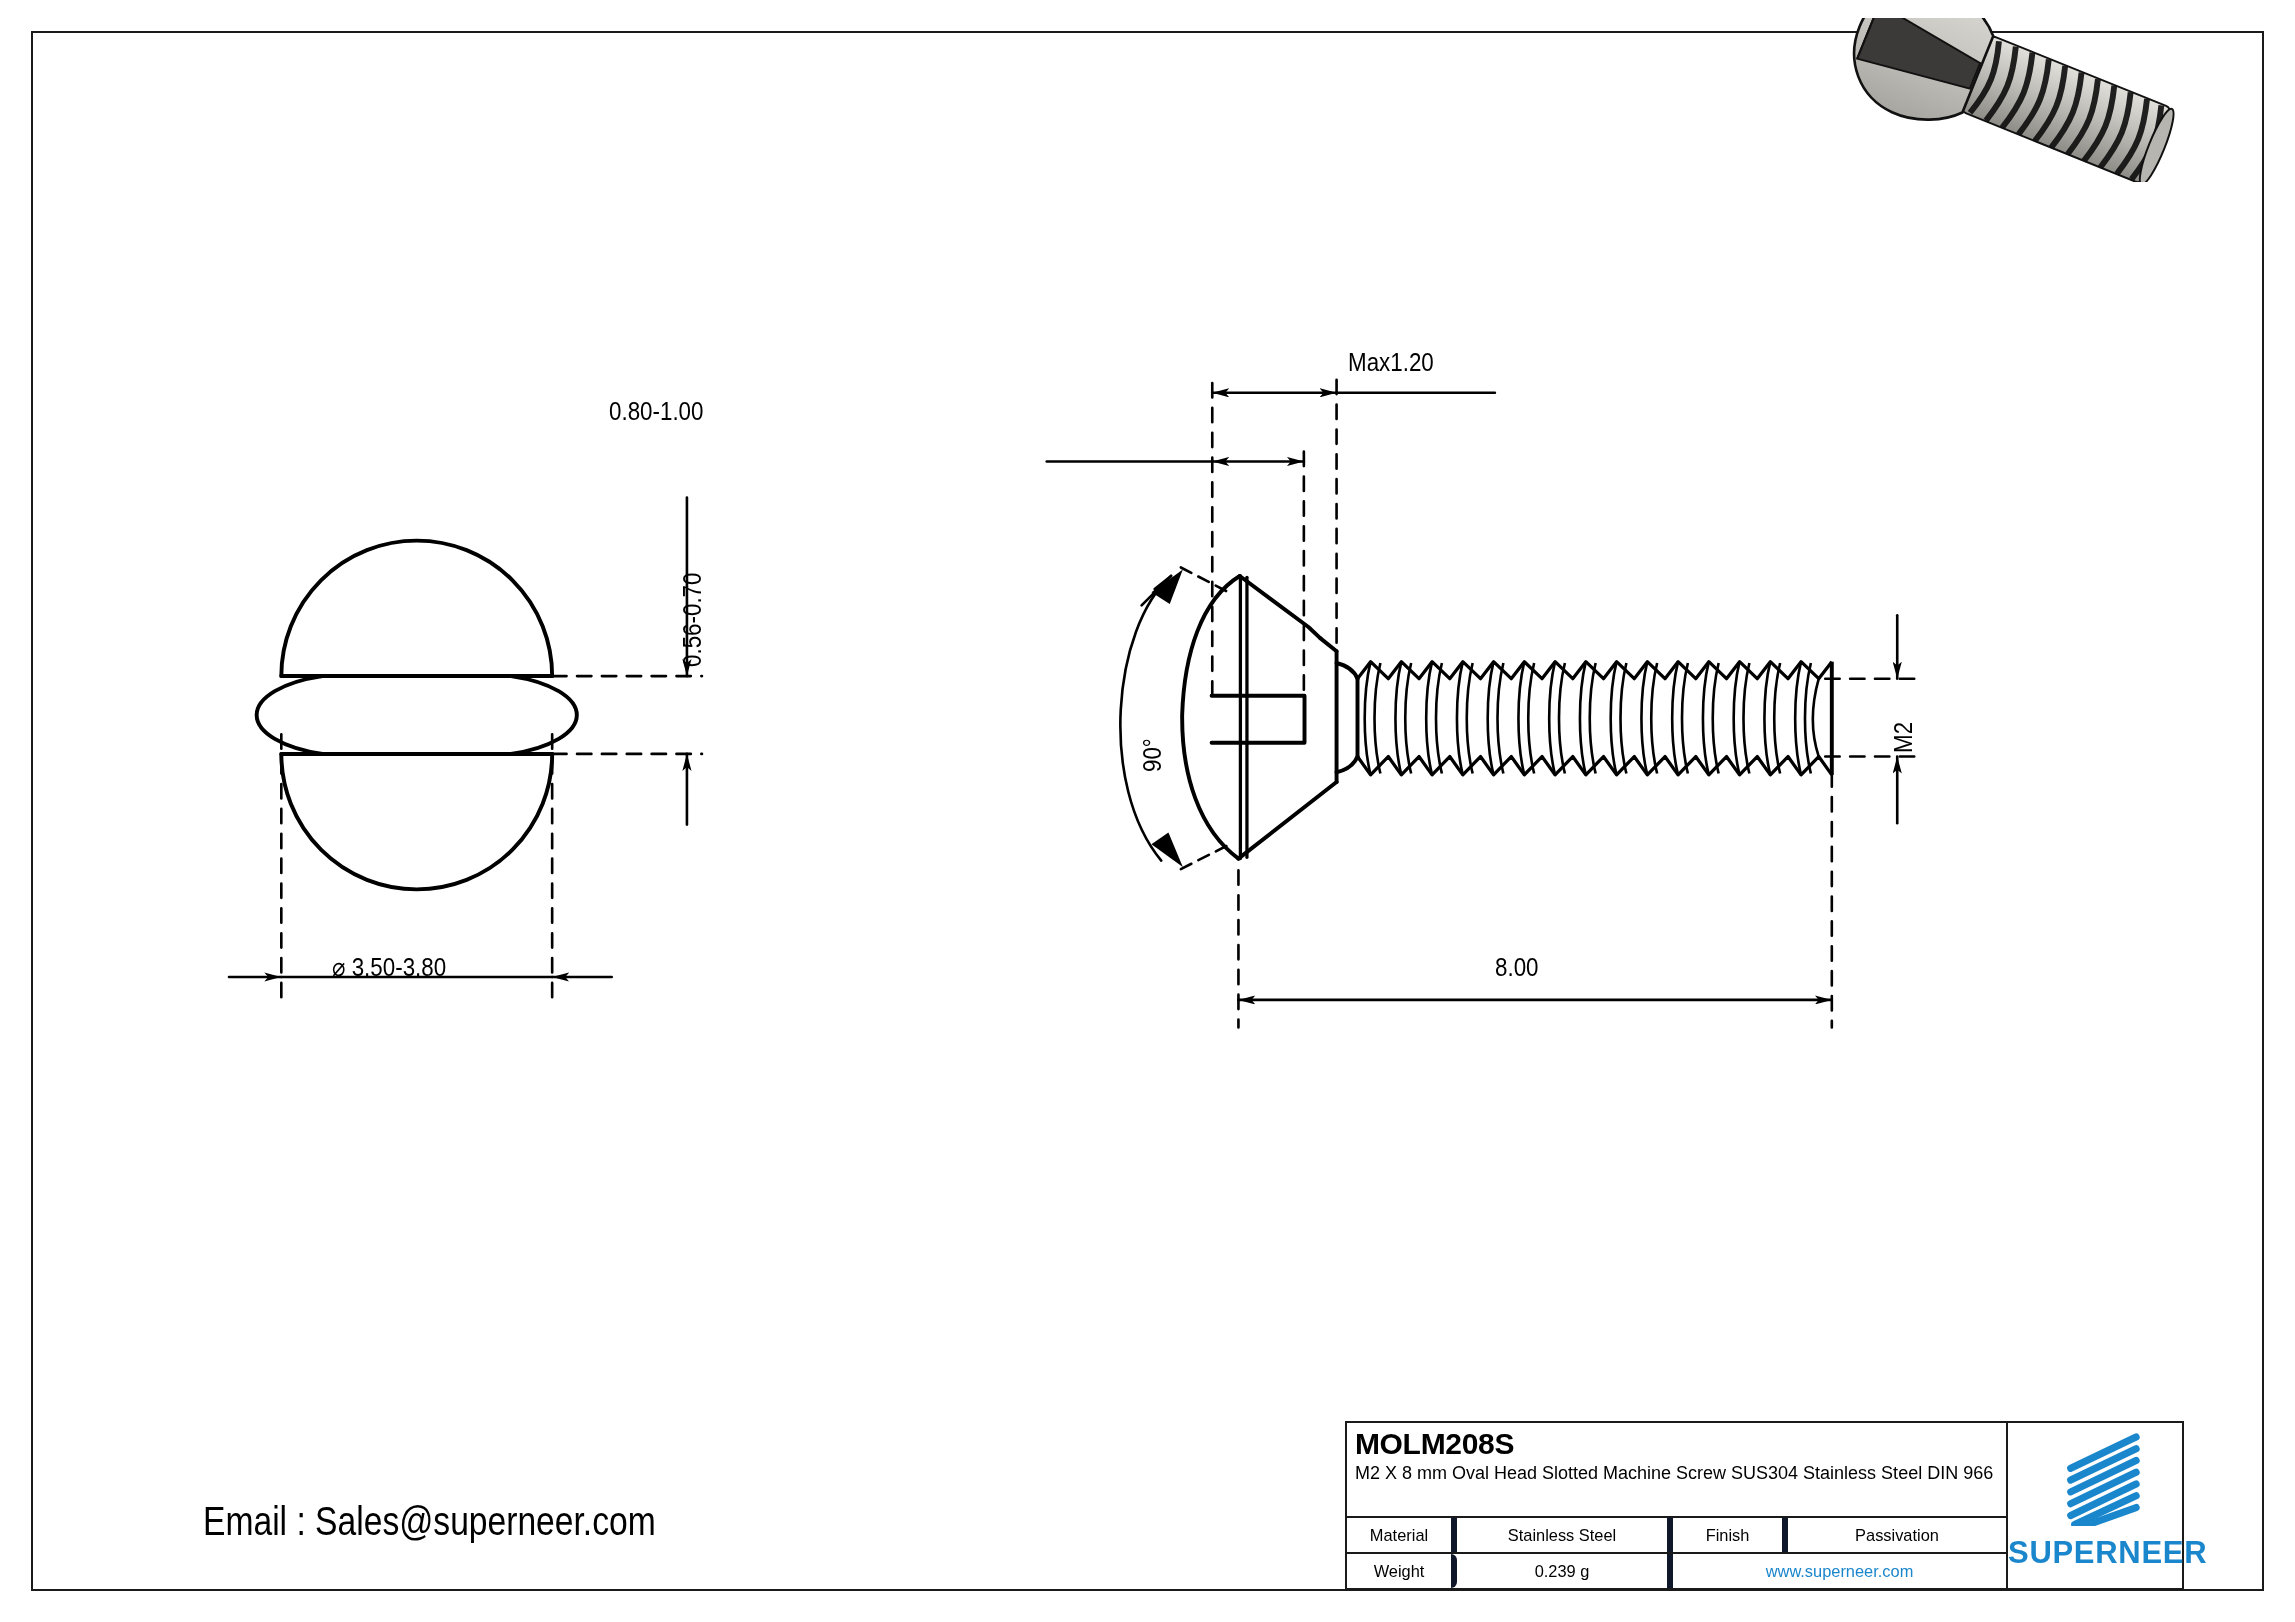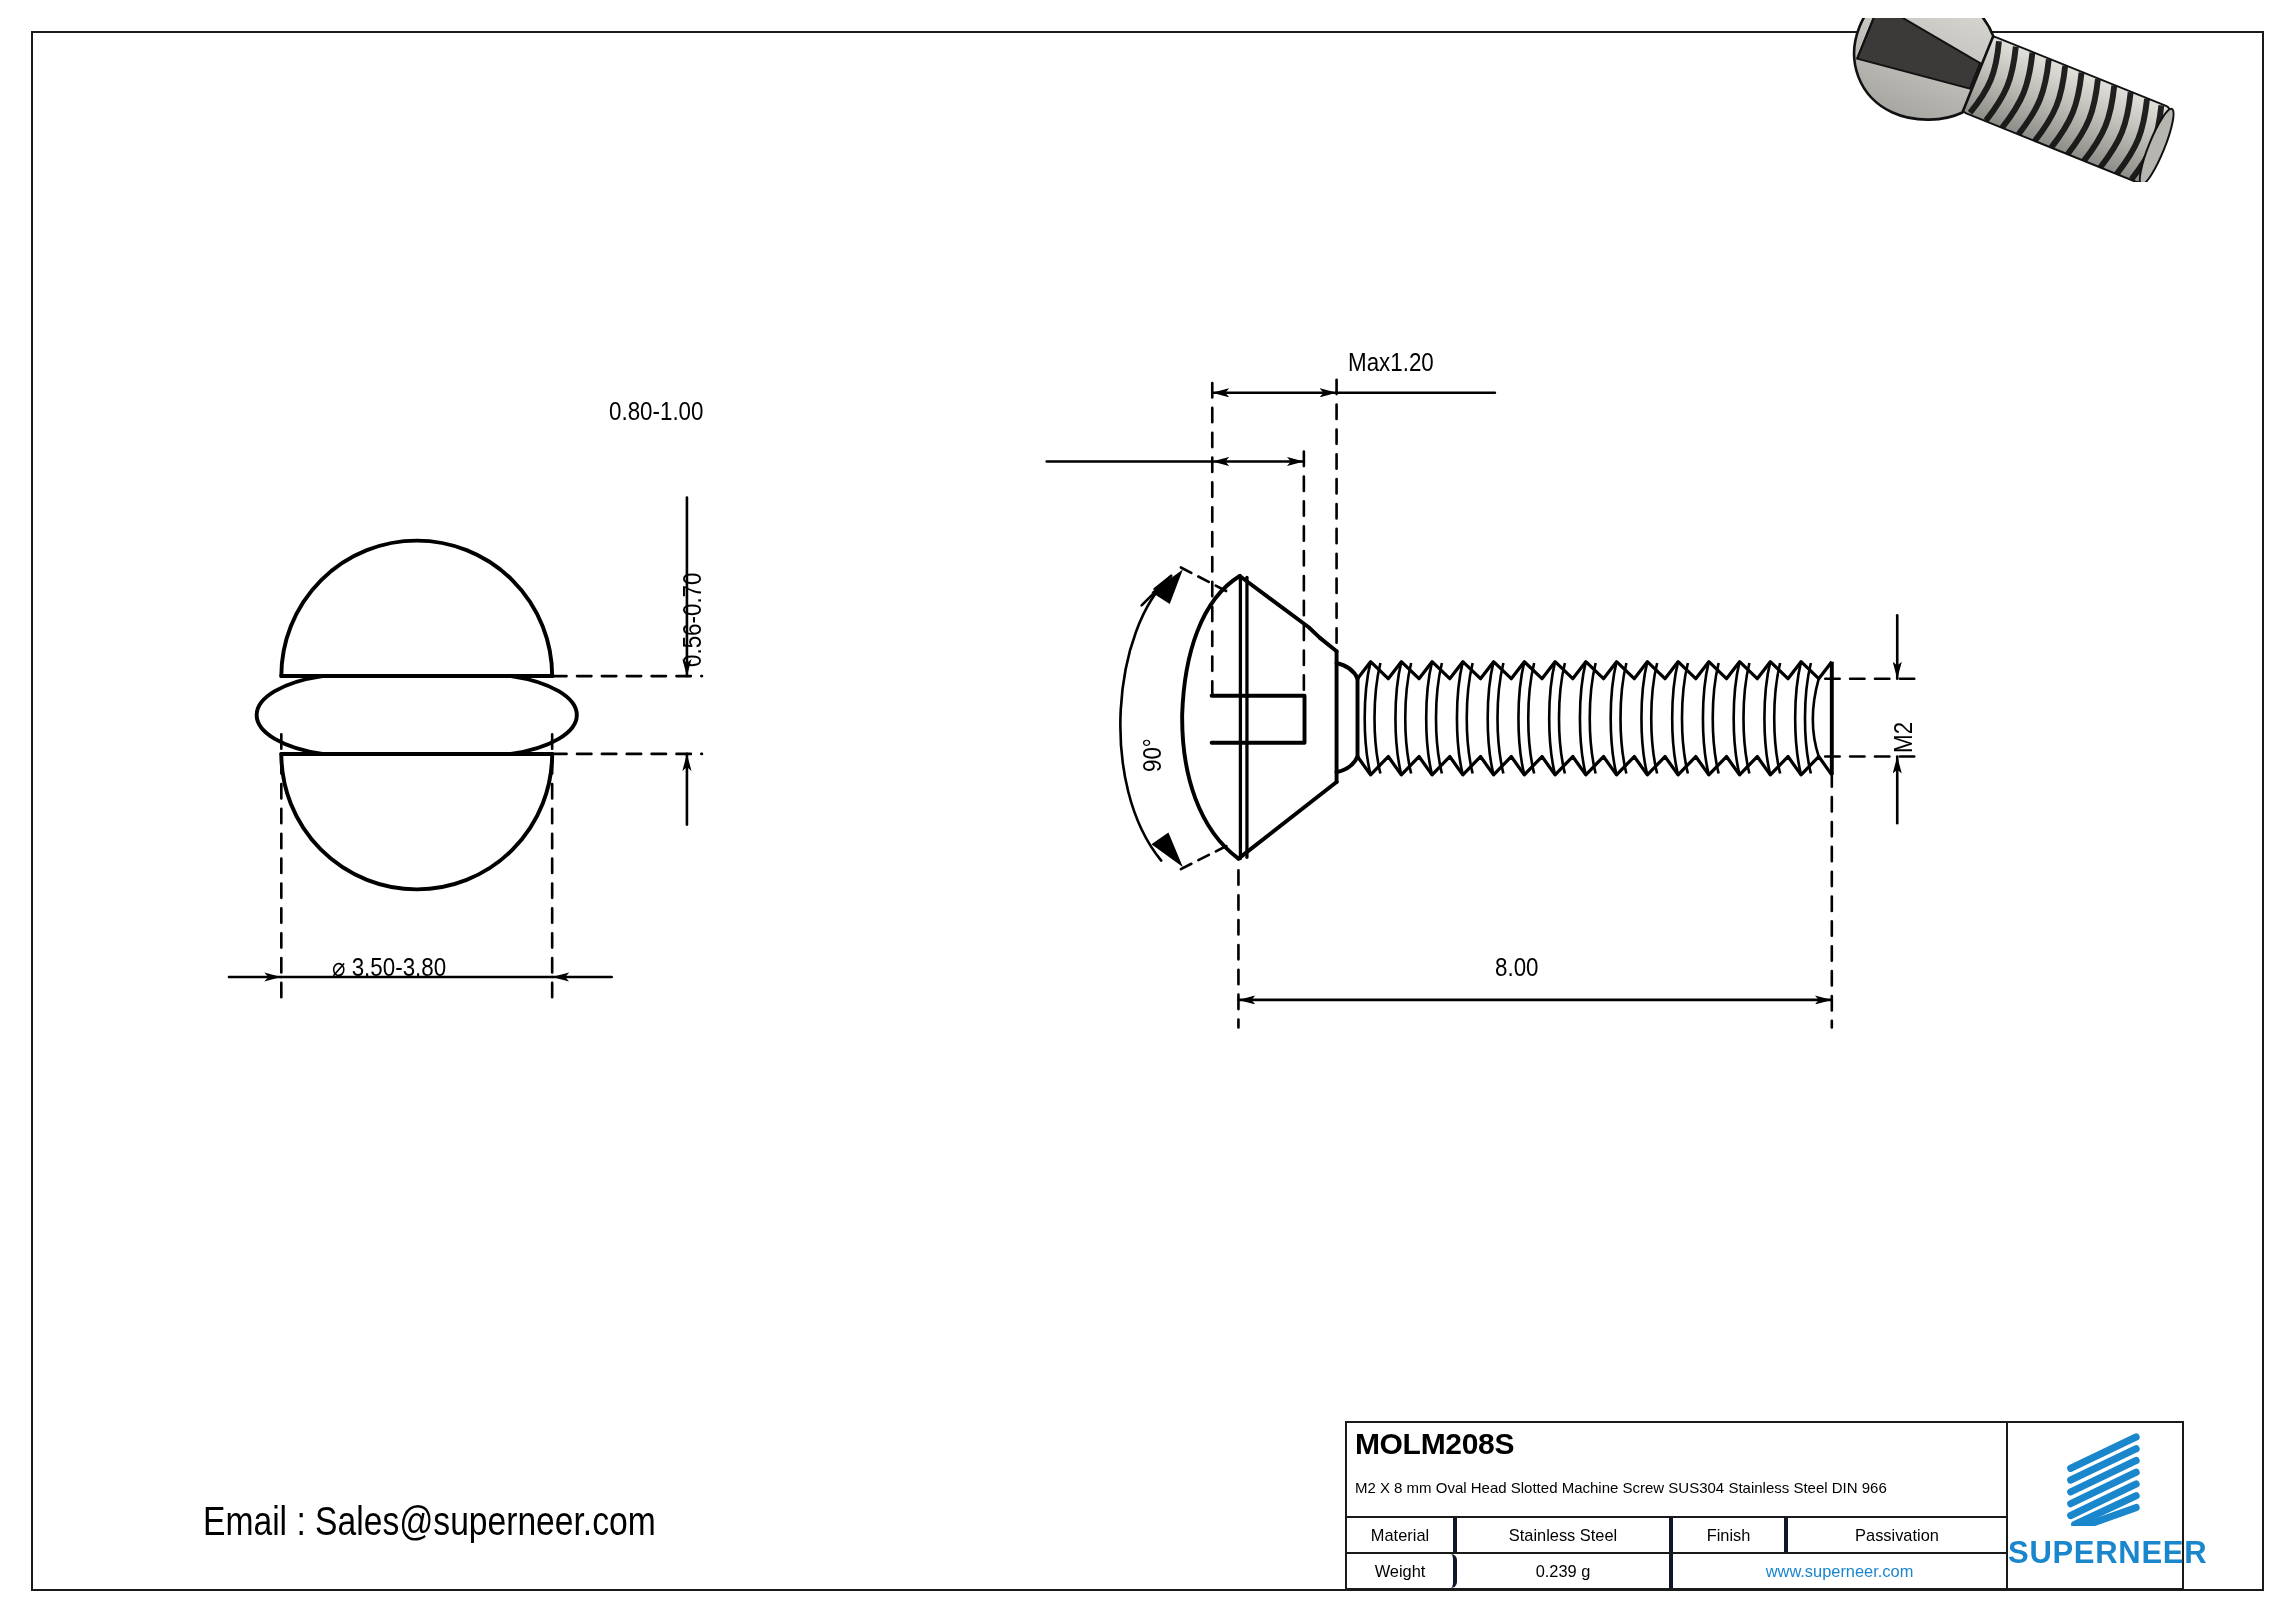--- a/index.html
+++ b/index.html
@@ -63,40 +63,40 @@
   }
   .tb-code {
     font-size: 30px;
     font-weight: bold;
     letter-spacing: -0.3px;
     line-height: 34px;
     color: #000;
     font-family: "Liberation Sans", sans-serif;
   }
   .tb-sub {
-    font-size: 15px;
+    font-size: 18px;
     line-height: 19px;
     color: #000;
-    margin-top: 17px;
+    margin-top: 3px;
     font-family: "Liberation Sans", sans-serif;
   }
   .tb-row {
     display: flex;
     flex: 1 1 auto;
     box-sizing: border-box;
   }
   .tb-row.first { border-bottom: 2px solid #1a1a1a; }
   .tb-cell {
     box-sizing: border-box;
     display: flex;
     align-items: center;
     justify-content: center;
     font-size: 16.4px;
     color: #000;
-    border-right: 4px solid #0f172a;
+    border-right: 6px solid #0f172a;
     font-family: "Liberation Sans", sans-serif;
   }
   .tb-cell.last { border-right: none; }
   .c-material { flex: 0 0 110px; }
   .c-materialv { flex: 0 0 216px; }
   .c-finish   { flex: 0 0 115px; }
   .c-finishv  { flex: 1 1 auto; }
   .c-weight   { flex: 0 0 110px; border-radius: 6px; }
   .c-weightv  { flex: 0 0 216px; }
   .c-url      { flex: 1 1 auto; color: #1a86cc; }

